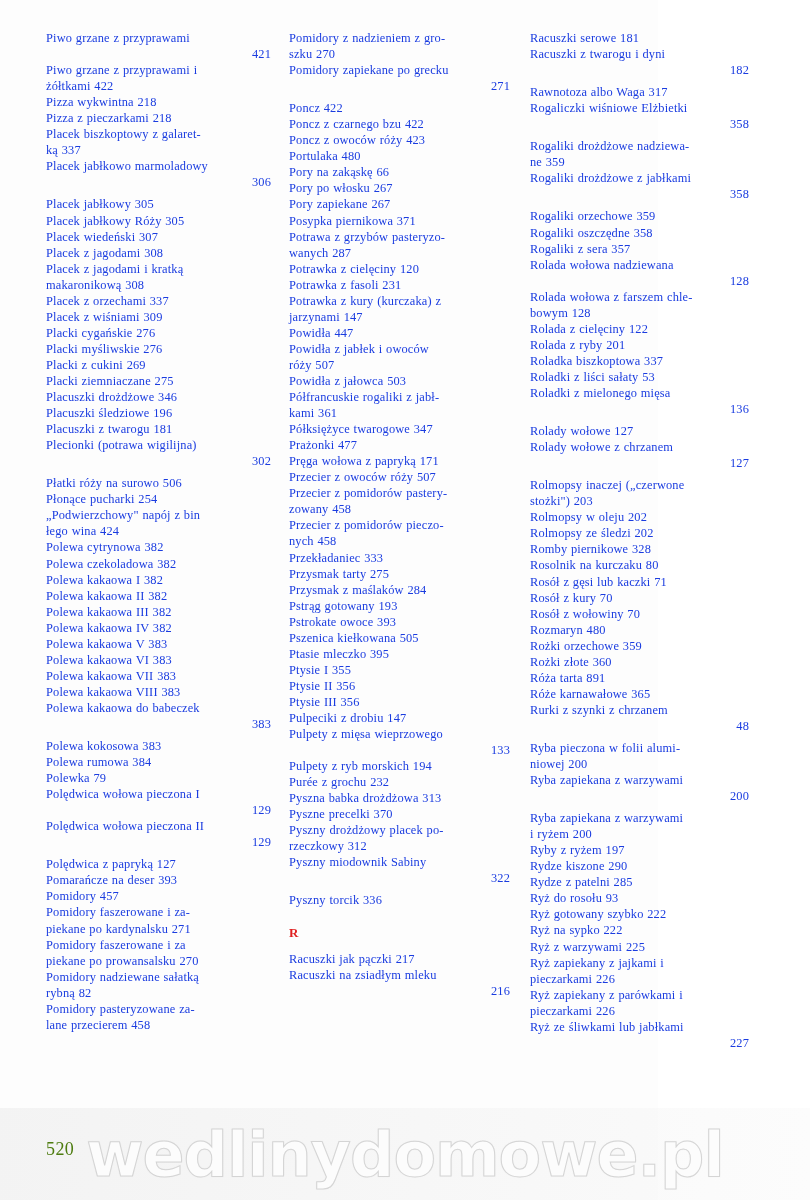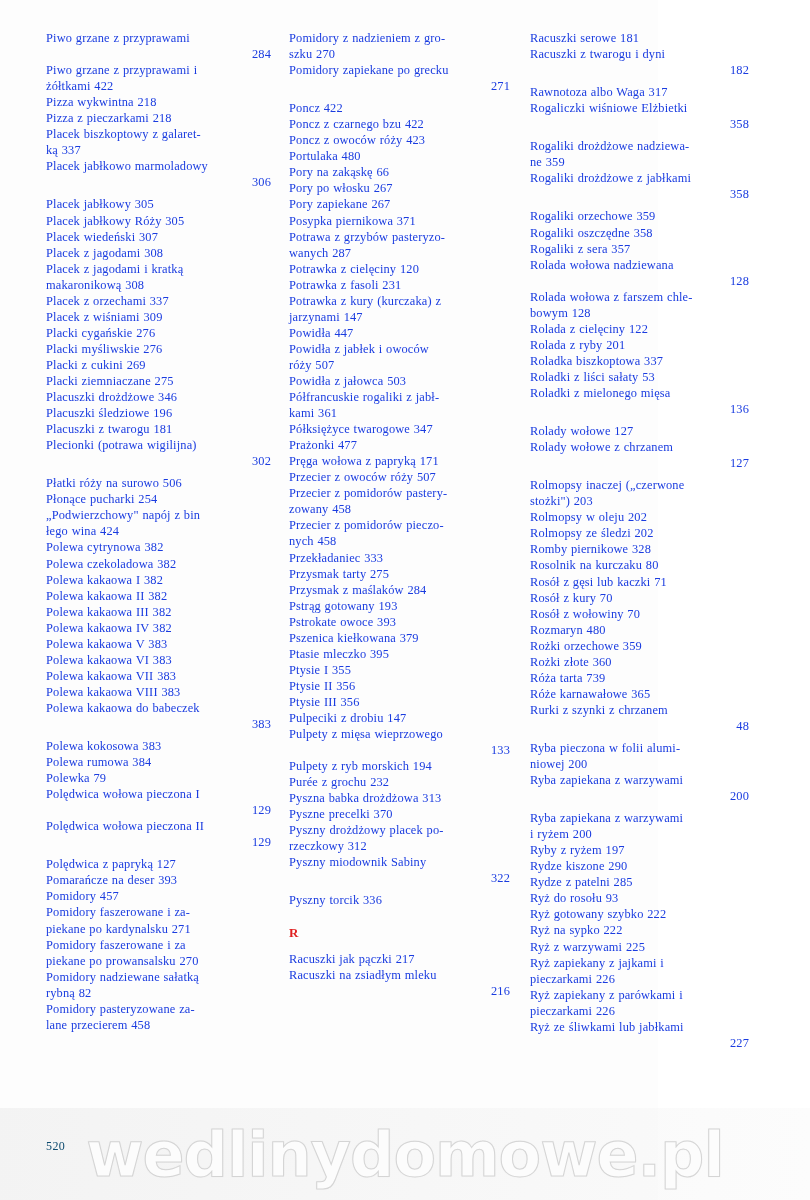--- a/index.html
+++ b/index.html
@@ -57,22 +57,22 @@
     font-size: 13px;
     font-weight: bold;
     line-height: 16px;
     margin: 0;
     letter-spacing: 0.5px;
   }
   .folio {
     position: absolute;
     left: 46px;
     top: 1139px;
-    color: #0c4a6e;
-    font-size: 12px;
+    color: #4d7c0f;
+    font-size: 18px;
     letter-spacing: 0.4px;
   }
   
   .watermark {
     position: absolute;
     left: 0;
     top: 1108px;
     width: 810px;
     height: 92px;
     display: flex;
@@ -99,21 +99,21 @@
     background: linear-gradient(to right, rgba(235,235,235,0.55), rgba(245,245,245,0.3));
   }
 </style>
 </head>
 <body>
 
 <div class="page">
   <div class="columns">
     <div class="col c1">
         <div class="entry">Piwo grzane z przyprawami</div>
-        <div class="entry ralign">284</div>
+        <div class="entry ralign">421</div>
         <div class="entry">Piwo grzane z przyprawami i</div>
         <div class="entry">żółtkami  422</div>
         <div class="entry">Pizza wykwintna  218</div>
         <div class="entry">Pizza z pieczarkami  218</div>
         <div class="entry">Placek biszkoptowy z galaret-</div>
         <div class="entry">ką  337</div>
         <div class="entry">Placek jabłkowo marmoladowy</div>
         <div class="entry ralign">306</div>
         <div class="gap-s"></div>
         <div class="entry">Placek jabłkowy  305</div>
@@ -203,21 +203,21 @@
         <div class="entry">Przecier z owoców róży  507</div>
         <div class="entry">Przecier z pomidorów pastery-</div>
         <div class="entry">zowany  458</div>
         <div class="entry">Przecier z pomidorów pieczo-</div>
         <div class="entry">nych  458</div>
         <div class="entry">Przekładaniec  333</div>
         <div class="entry">Przysmak tarty  275</div>
         <div class="entry">Przysmak z maślaków  284</div>
         <div class="entry">Pstrąg gotowany  193</div>
         <div class="entry">Pstrokate owoce  393</div>
-        <div class="entry">Pszenica kiełkowana  379</div>
+        <div class="entry">Pszenica kiełkowana  505</div>
         <div class="entry">Ptasie mleczko  395</div>
         <div class="entry">Ptysie I  355</div>
         <div class="entry">Ptysie II  356</div>
         <div class="entry">Ptysie III  356</div>
         <div class="entry">Pulpeciki z drobiu  147</div>
         <div class="entry">Pulpety z mięsa wieprzowego</div>
         <div class="entry ralign">133</div>
         <div class="entry">Pulpety z ryb morskich  194</div>
         <div class="entry">Purée z grochu  232</div>
         <div class="entry">Pyszna babka drożdżowa  313</div>
@@ -272,21 +272,21 @@
         <div class="entry">Rolmopsy w oleju  202</div>
         <div class="entry">Rolmopsy ze śledzi  202</div>
         <div class="entry">Romby piernikowe  328</div>
         <div class="entry">Rosolnik na kurczaku  80</div>
         <div class="entry">Rosół z gęsi lub kaczki  71</div>
         <div class="entry">Rosół z kury  70</div>
         <div class="entry">Rosół z wołowiny  70</div>
         <div class="entry">Rozmaryn  480</div>
         <div class="entry">Rożki orzechowe  359</div>
         <div class="entry">Rożki złote  360</div>
-        <div class="entry">Róża tarta  739</div>
+        <div class="entry">Róża tarta  891</div>
         <div class="entry">Róże karnawałowe  365</div>
         <div class="entry">Rurki z szynki z chrzanem</div>
         <div class="entry ralign">48</div>
         <div class="gap-s"></div>
         <div class="entry">Ryba pieczona w folii alumi-</div>
         <div class="entry">niowej  200</div>
         <div class="entry">Ryba zapiekana z warzywami</div>
         <div class="entry ralign">200</div>
         <div class="gap-s"></div>
         <div class="entry">Ryba zapiekana z warzywami</div>

